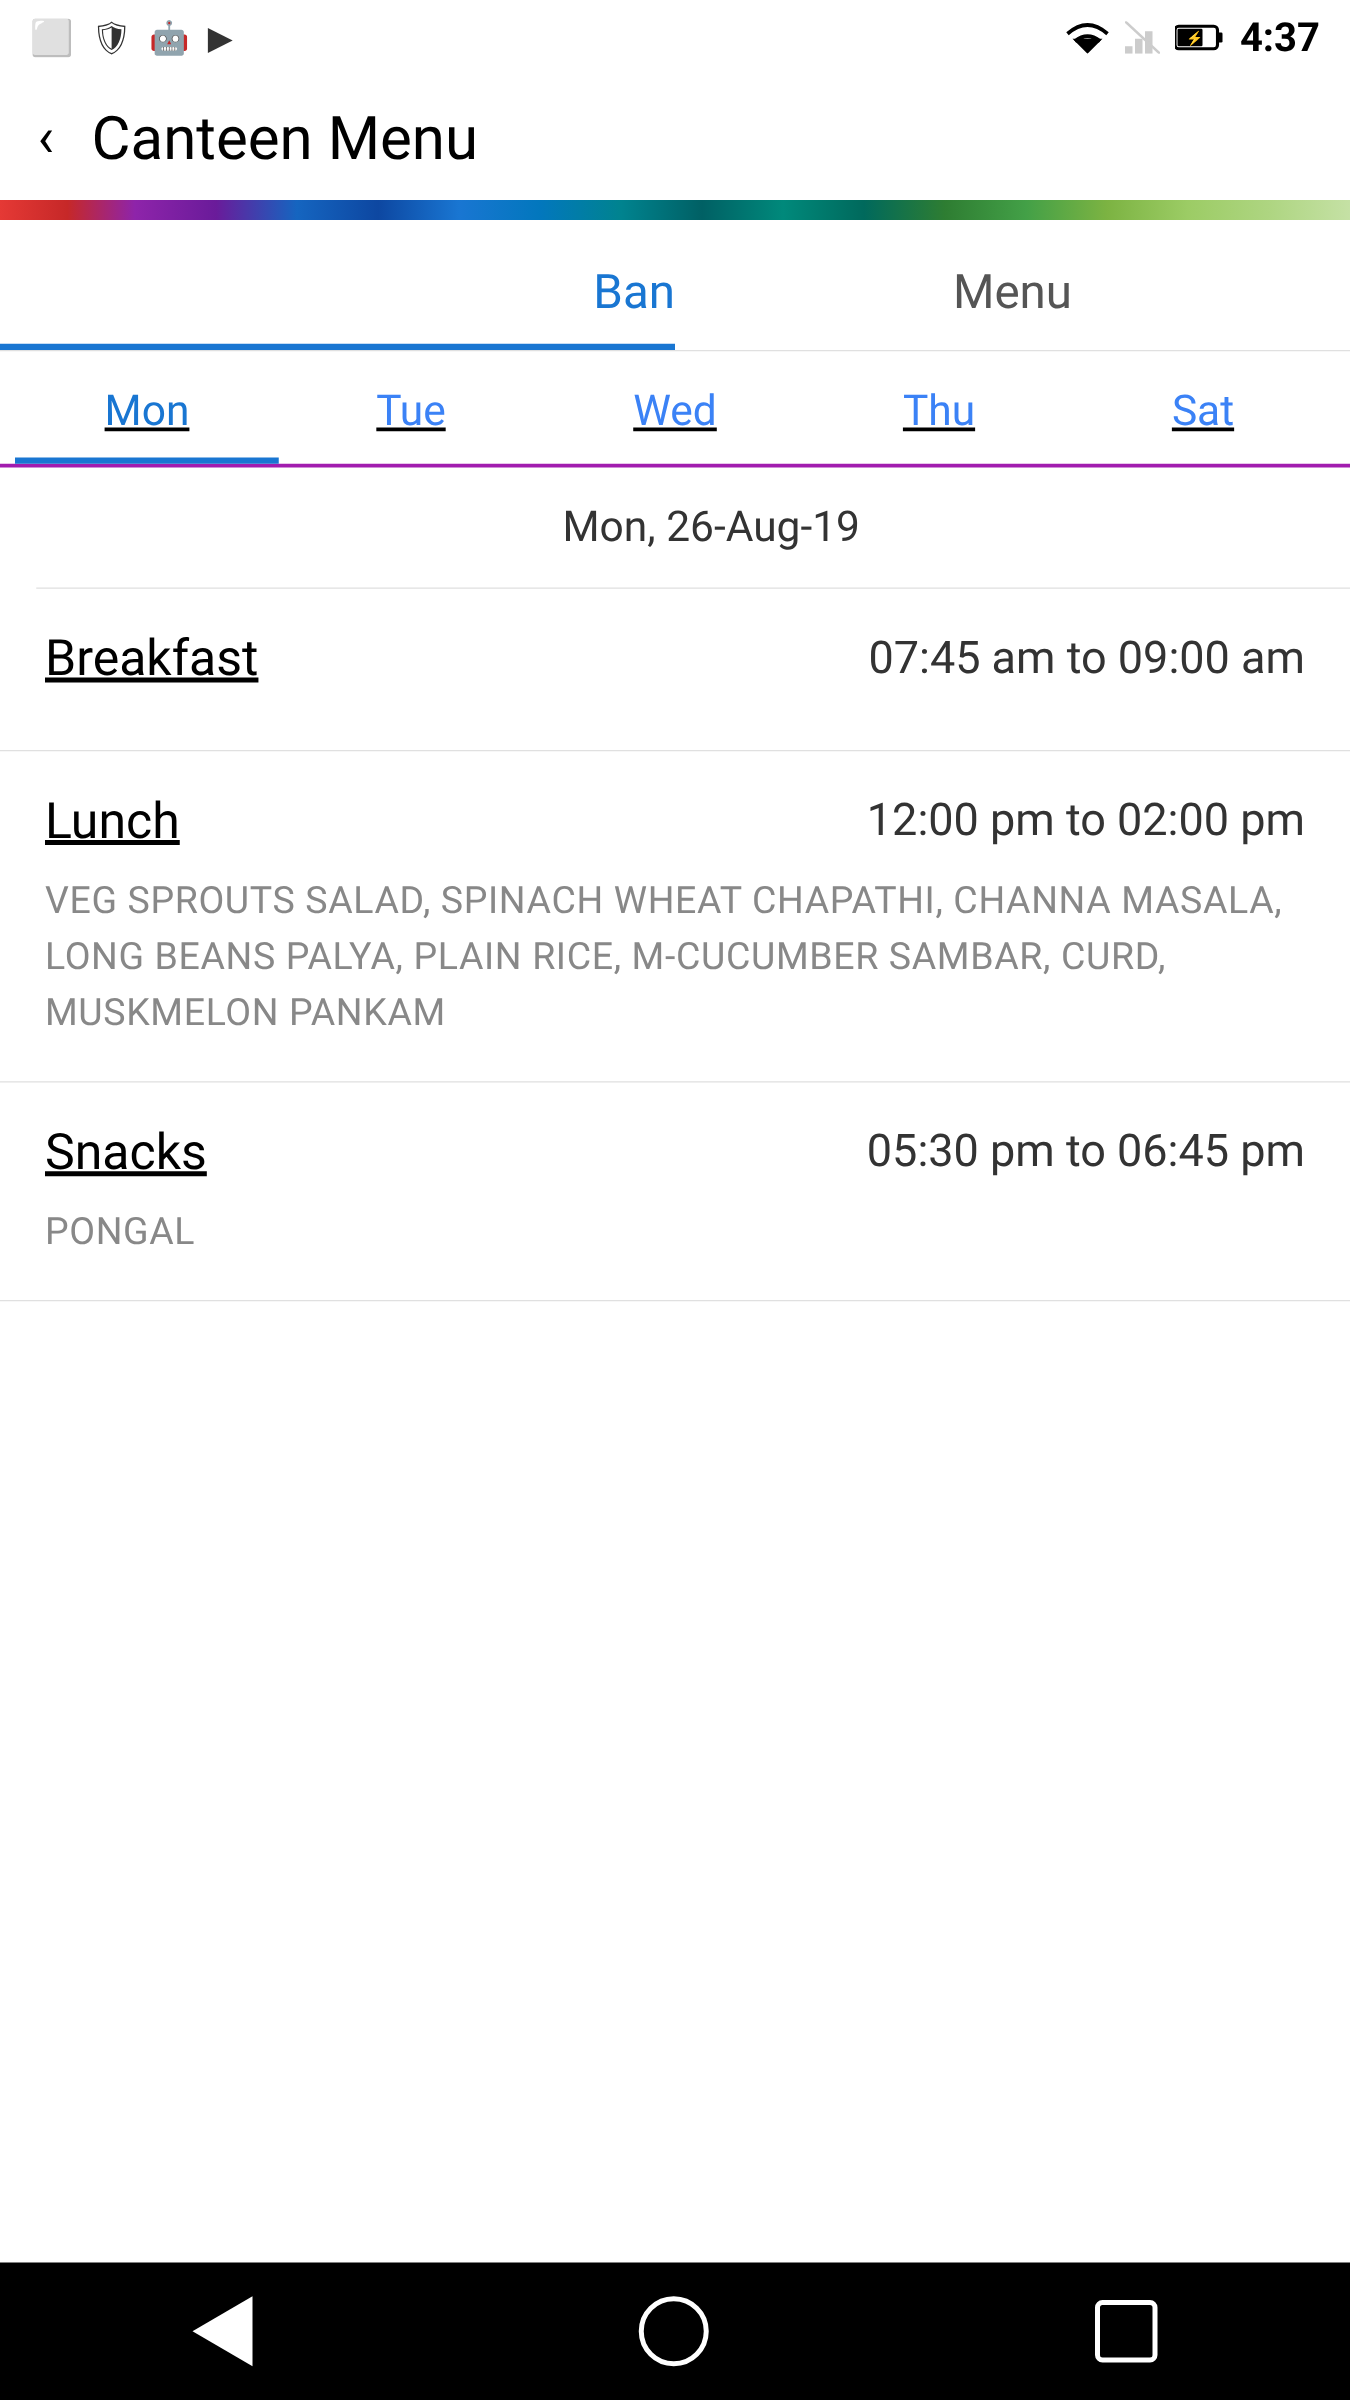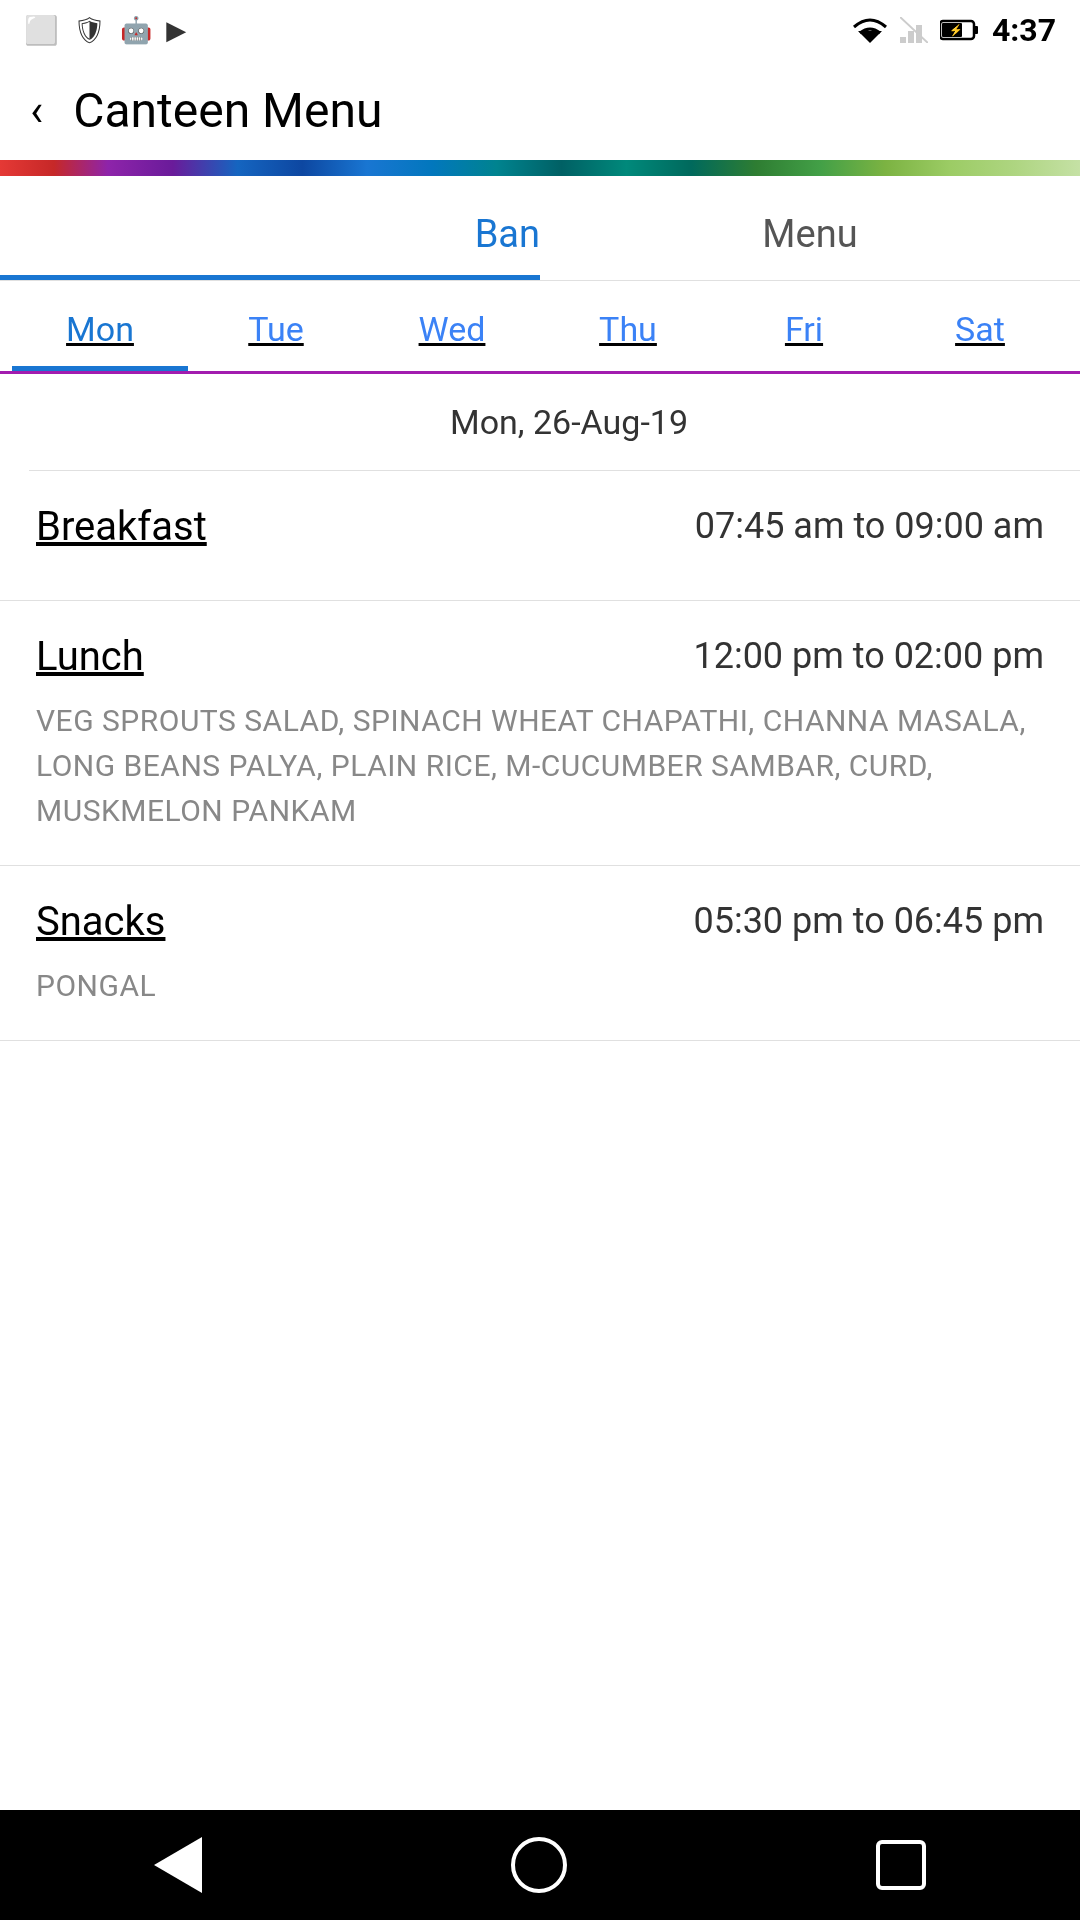--- a/index.html
+++ b/index.html
@@ -265,21 +265,20 @@
 <div class="top-tabs">
   <div class="top-tab active">Ban</div>
   <div class="top-tab">Menu</div>
 </div>
 
 <div class="day-tabs">
   <div class="day-tab active">Mon</div>
   <div class="day-tab">Tue</div>
   <div class="day-tab">Wed</div>
   <div class="day-tab">Thu</div>
-  <div class="day-tab">Fri</div>
   <div class="day-tab">Sat</div>
 </div>
 
 <div class="date-header">Mon, 26-Aug-19</div>
 
 <div class="meal-section">
   <div class="meal-header">
     <span class="meal-name">Breakfast</span>
     <span class="meal-time">07:45 am to 09:00 am</span>
   </div>

